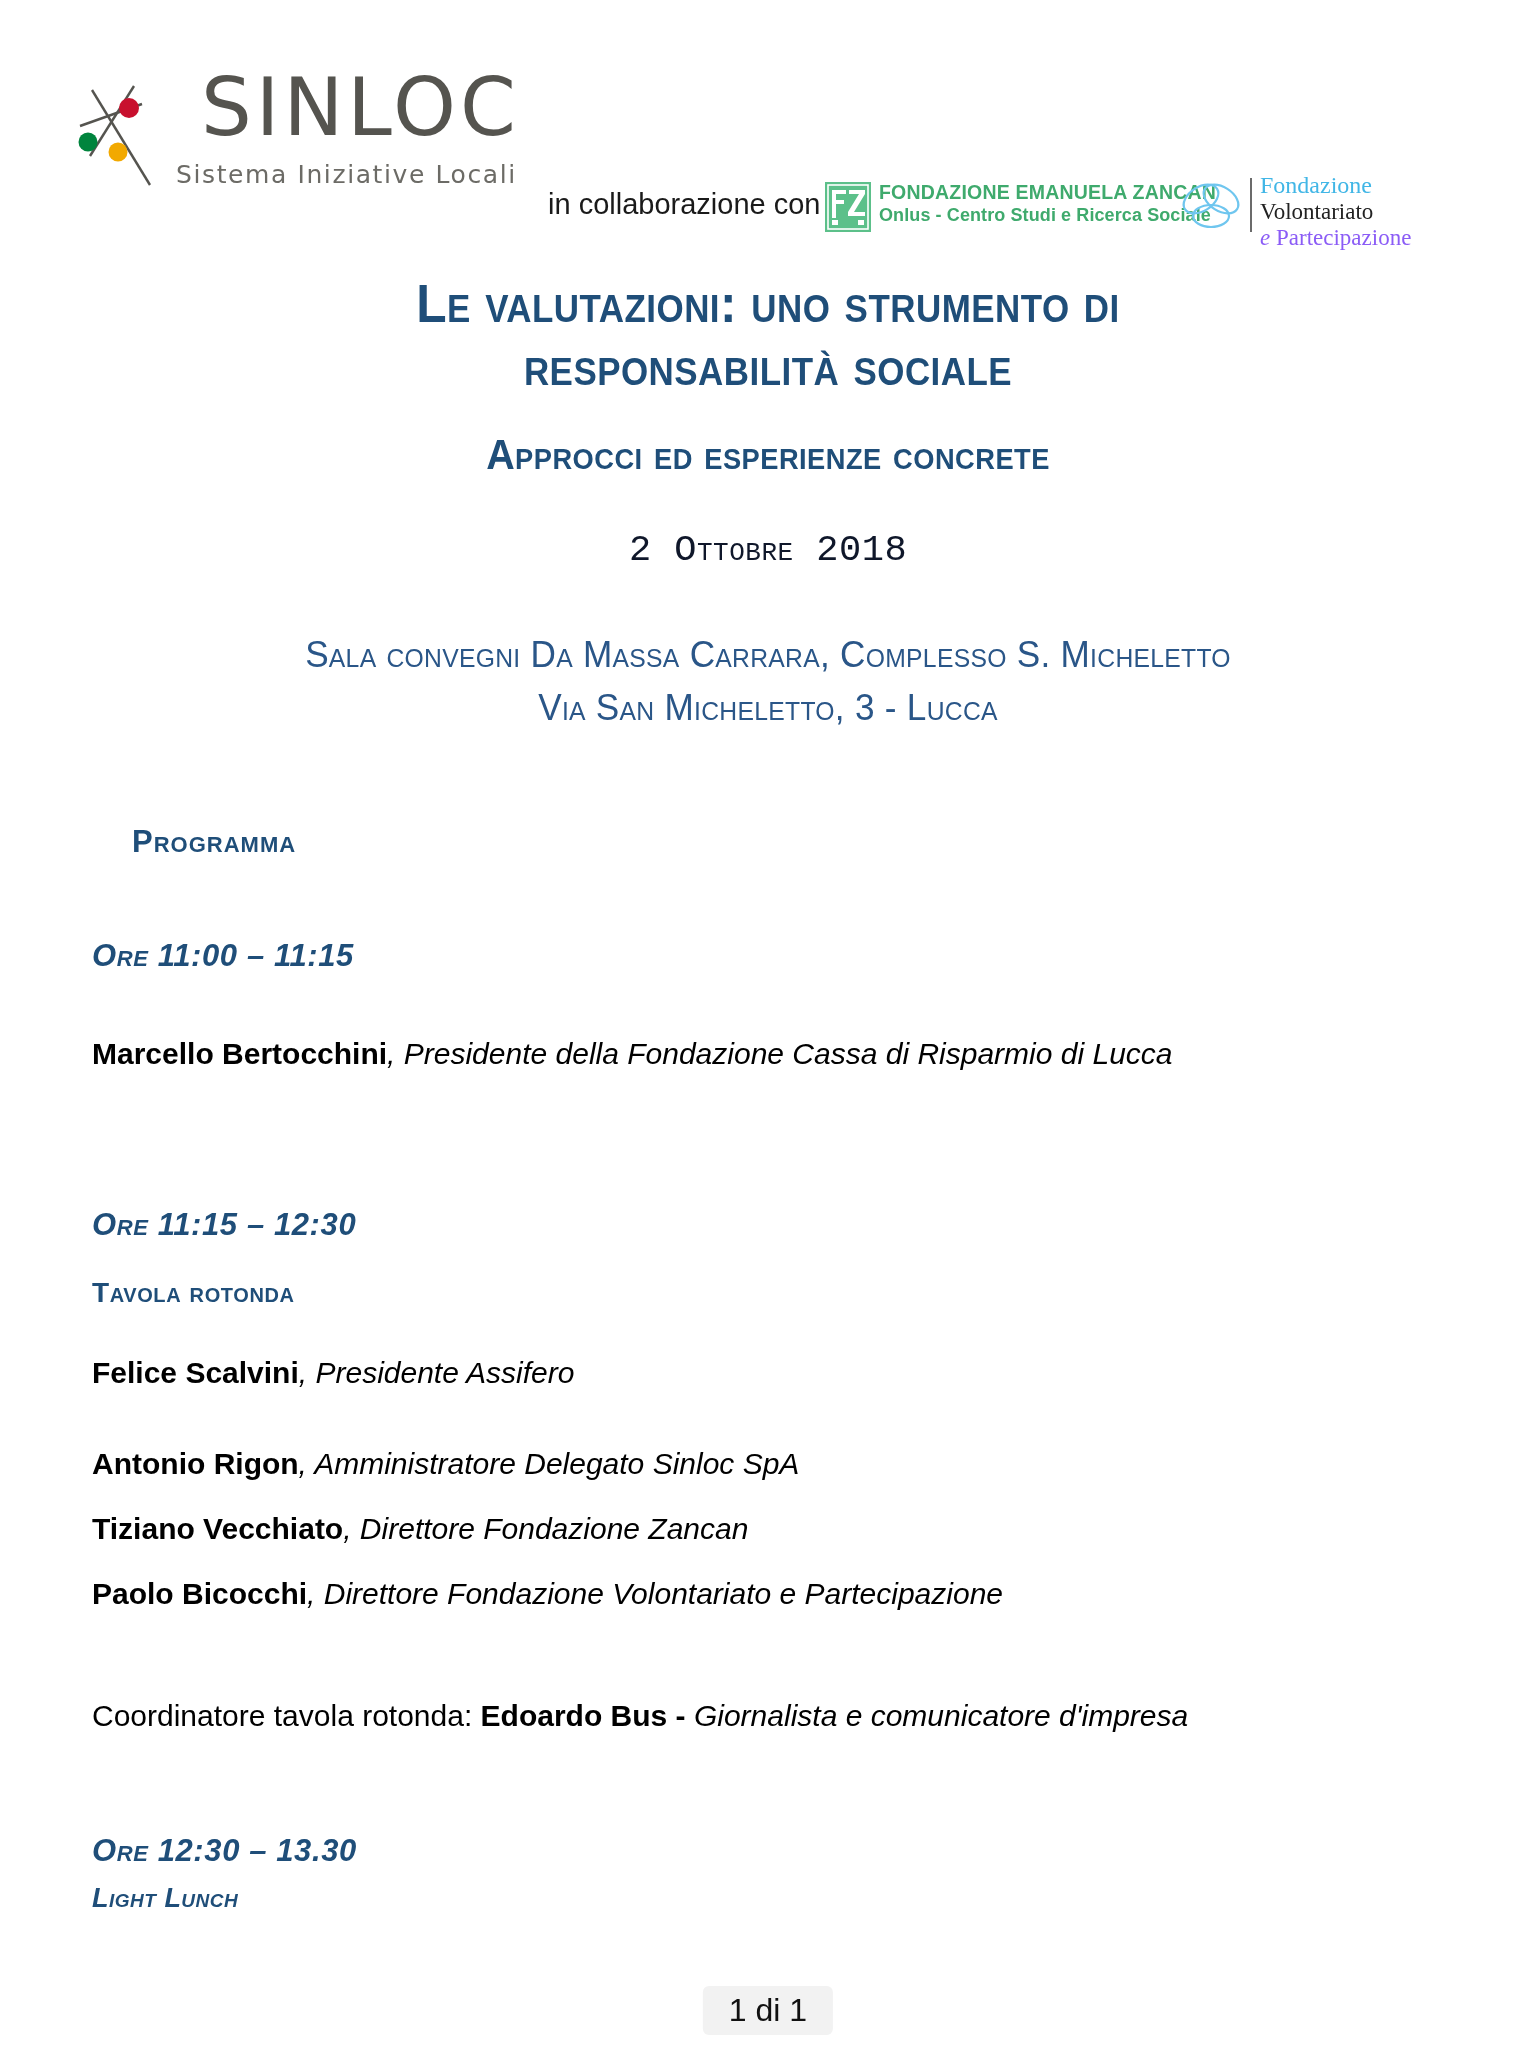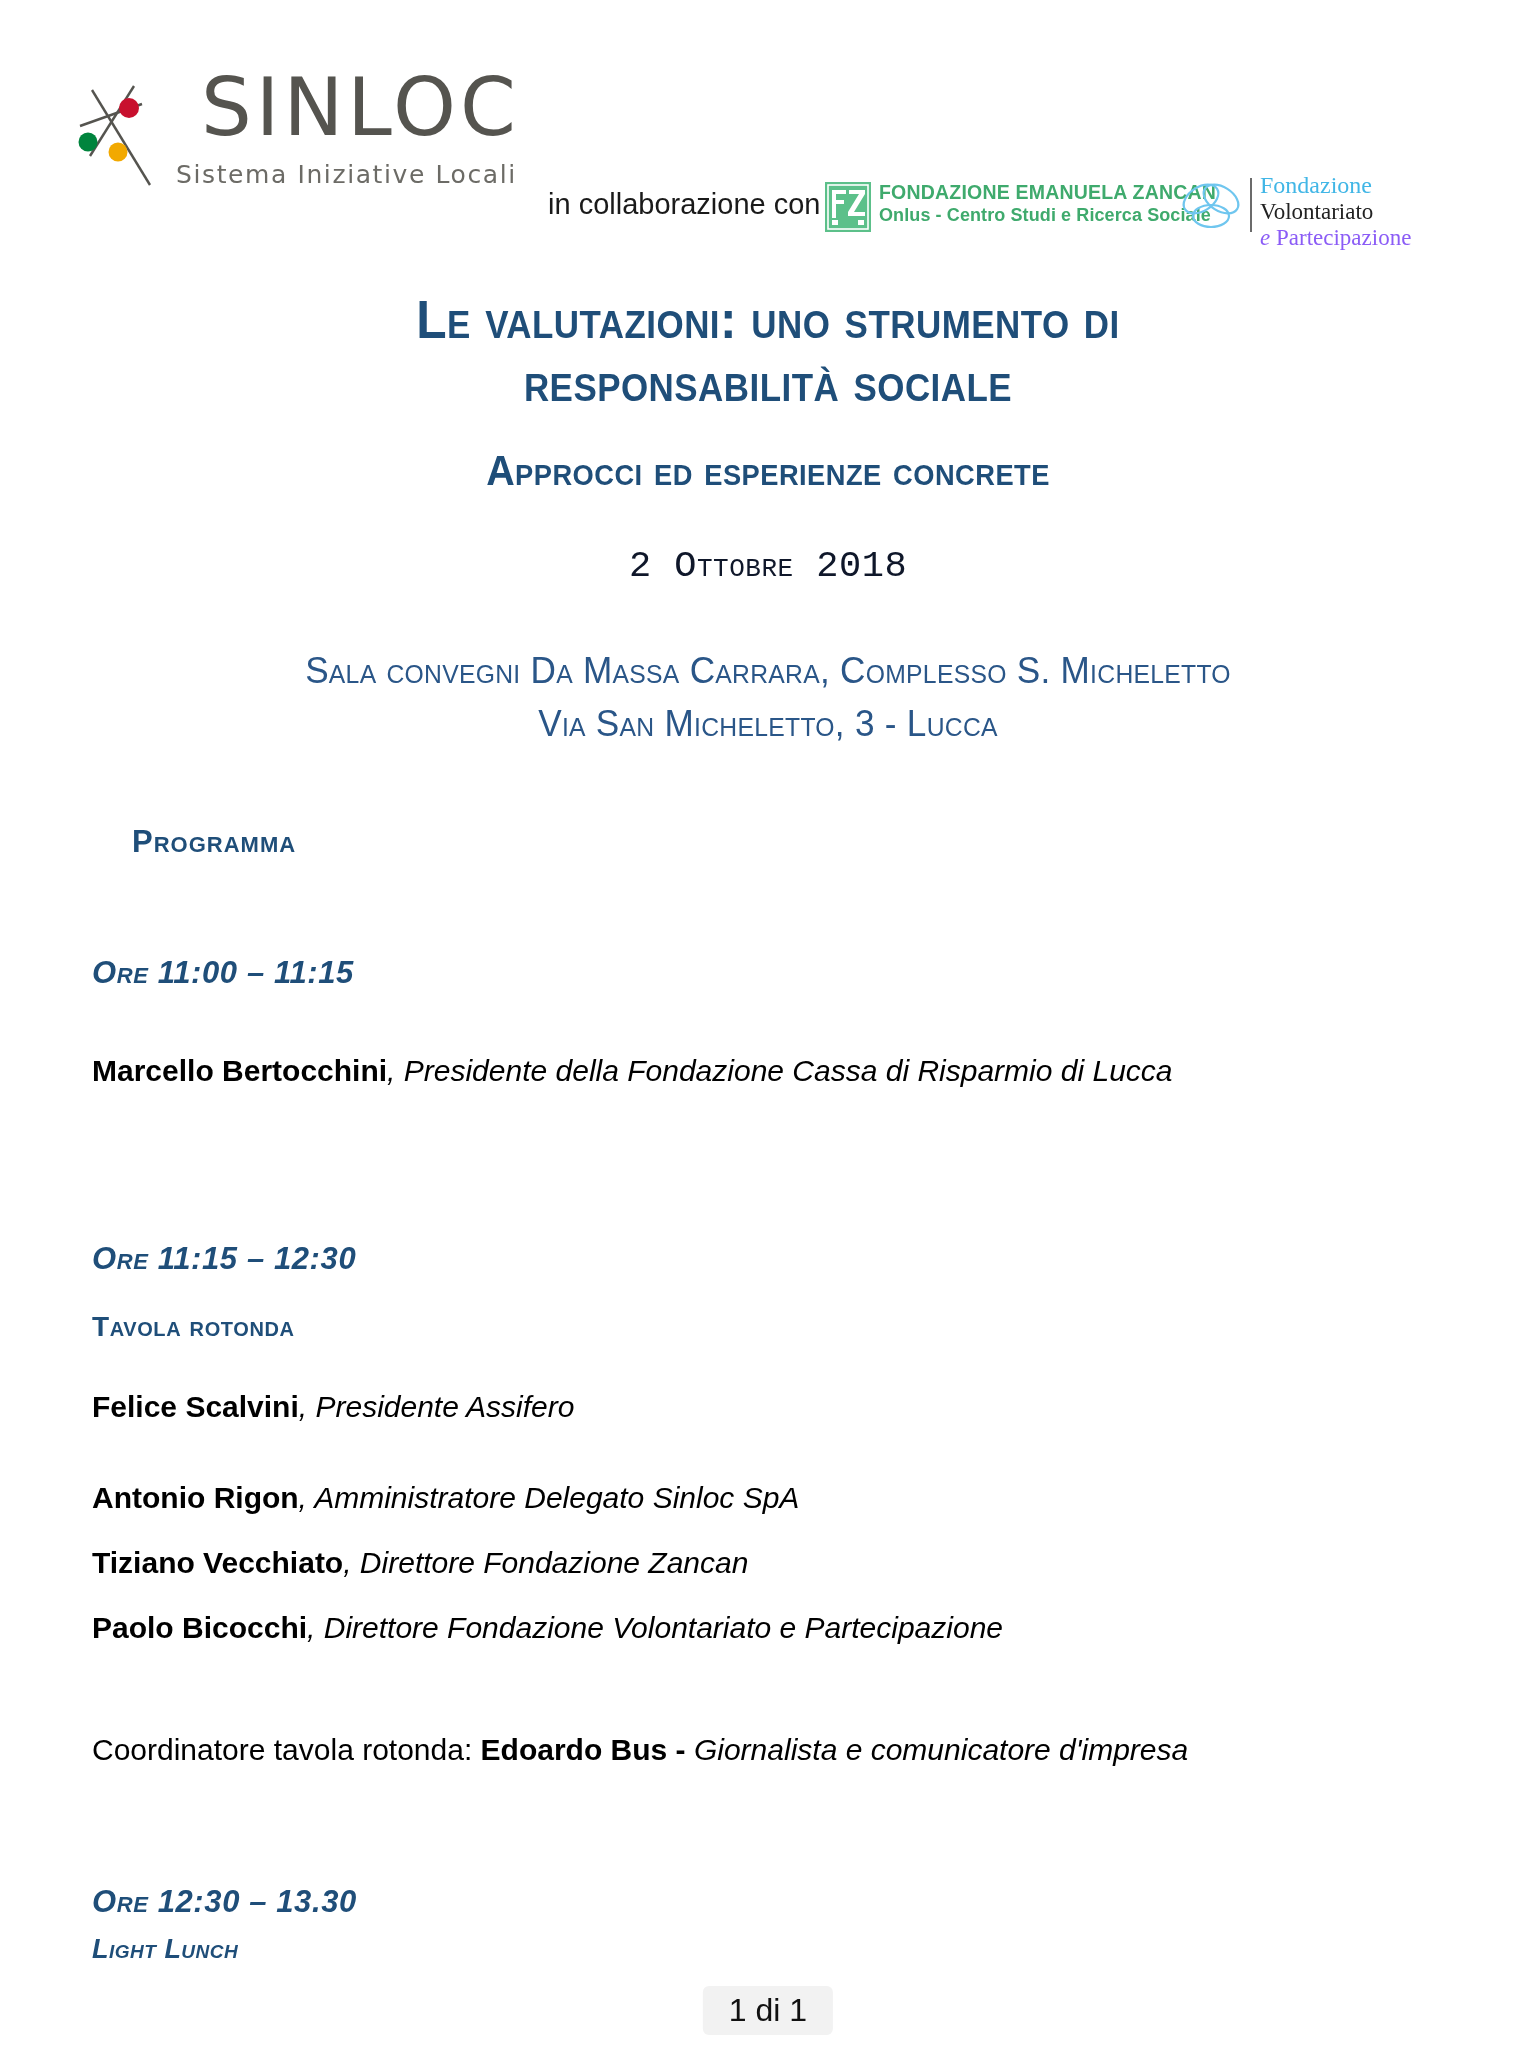--- a/index.html
+++ b/index.html
@@ -156,21 +156,20 @@
   .fvp-l3 { font-size: 23px; color: #8b5cf6; white-space: nowrap; text-align: right; }
   .fvp-l3 i { font-style: italic; }
 
   
   .title-block {
     position: absolute;
     top: 272px;
     left: 0;
     width: 1536px;
     text-align: center;
-    margin-top: 16px;
   }
   .main-title {
     font-family: "Liberation Sans Narrow", "Liberation Sans", sans-serif;
     font-weight: 700;
     font-size: 54px;
     line-height: 1.16;
     color: #1f4e79;
     font-variant: small-caps;
     letter-spacing: 0.5px;
     margin: 0 auto;
@@ -218,21 +217,21 @@
   .programma-head {
     font-family: "Liberation Sans Narrow", "Liberation Sans", sans-serif;
     font-weight: 700;
     font-size: 31px;
     color: #1f4e79;
     font-variant: small-caps;
     letter-spacing: 1px;
     margin-left: 40px;
   }
 
-  .slot { margin-top: 17px; }
+  .slot { margin-top: 0; }
   .slot-time {
     font-family: "Liberation Sans Narrow", "Liberation Sans", sans-serif;
     font-weight: 700;
     font-style: italic;
     font-size: 31px;
     color: #1f4e79;
     font-variant: small-caps;
     letter-spacing: 0.6px;
   }
   .slot-label-italic {

